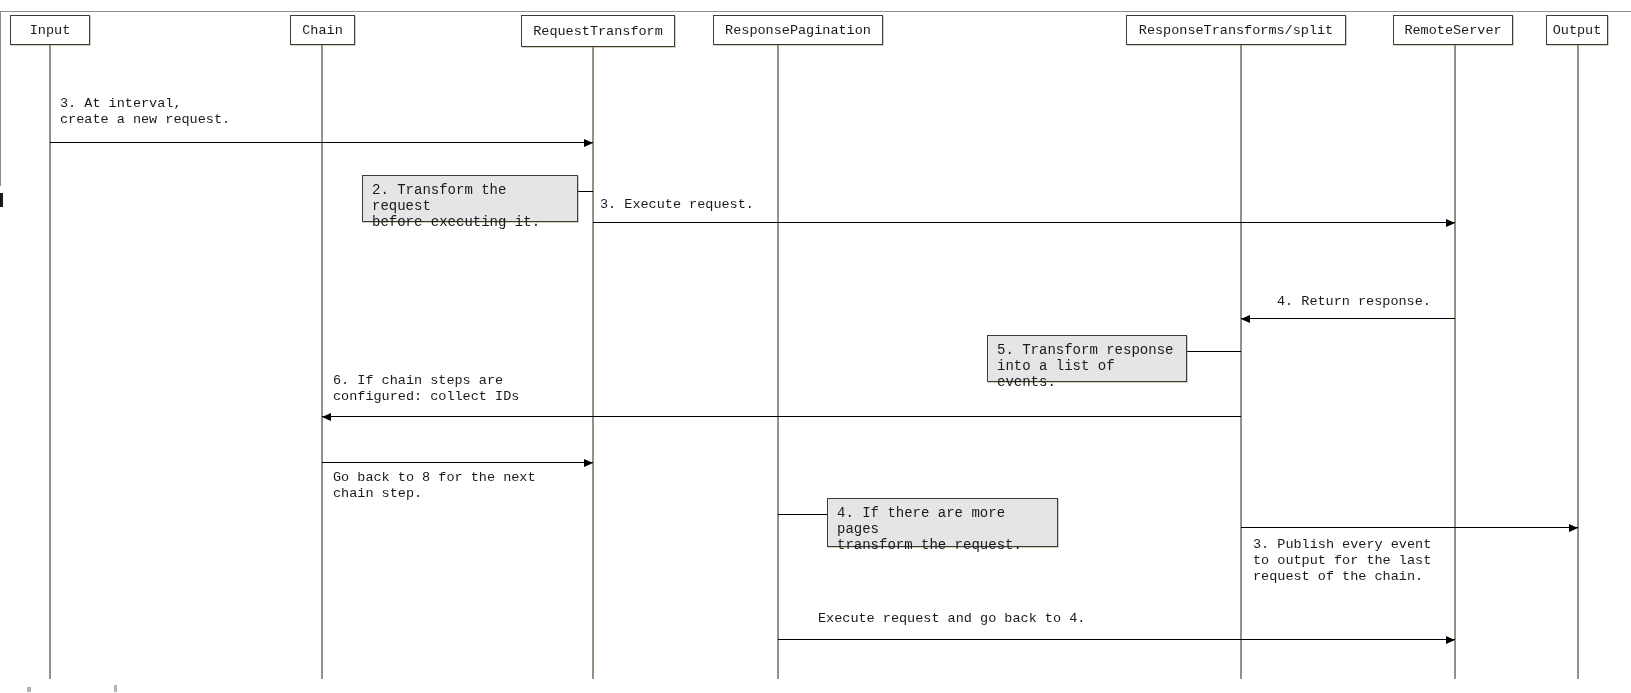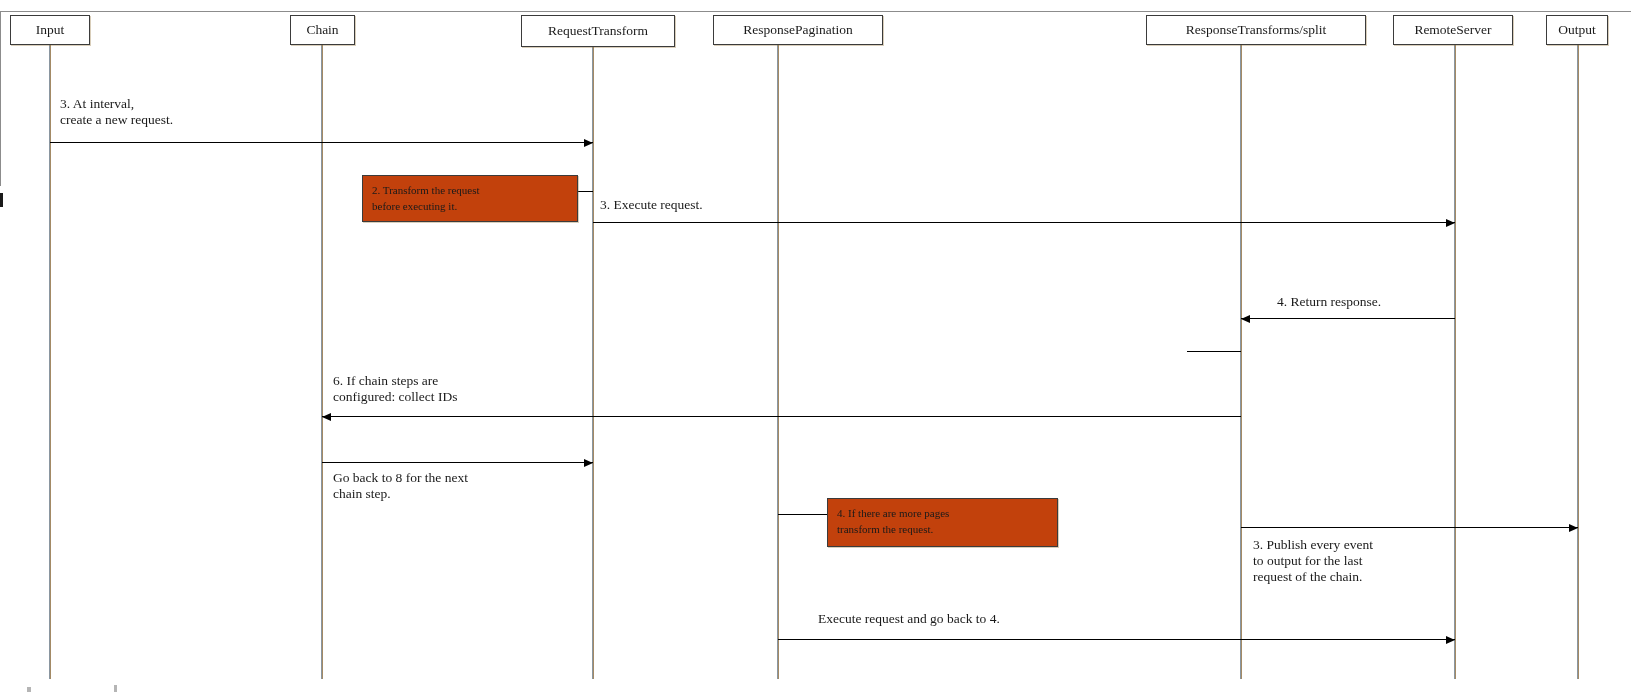--- a/index.html
+++ b/index.html
@@ -1,43 +1,43 @@
 <!DOCTYPE html>
 <html><head>
 <meta charset="utf-8">
 <style>
   html,body{margin:0;padding:0;background:#ffffff;}
   #stage{
     position:relative;
     width:1631px;height:693px;
     background:#ffffff;
     overflow:hidden;
-    font-family:Liberation Serif, serif;
+    font-family:Liberation Mono, monospace;
     color:#1a1a1a;
   }
   .actor-box{
     position:absolute;
     box-sizing:border-box;
     background:#ffffff;
     border:1.5px solid #3b3b3b;
     box-shadow:1px 1px 0 rgba(146,116,58,.35);
     display:flex;align-items:center;justify-content:center;
     font-size:13.5px;
     white-space:nowrap;
     z-index:3;
   }
   .lifeline{position:absolute;width:2px;z-index:1;}
   .note-box{
     position:absolute;
     box-sizing:border-box;
-    background:#c2410c;
+    background:#e5e5e5;
     border:1.5px solid #3b3b3b;
     box-shadow:1px 1px 0 rgba(146,116,58,.35);
     padding:6px 9px;
-    font-size:11px;line-height:16px;
+    font-size:14px;line-height:16px;
     white-space:pre-line;
     z-index:4;
   }
   .note-connector{position:absolute;height:1.2px;background:#000;z-index:2;}
   .msg-line{position:absolute;height:1.2px;background:#000;z-index:2;}
   .arrow{position:absolute;width:0;height:0;z-index:2;}
   .arrow.right{border-top:4px solid transparent;border-bottom:4px solid transparent;border-left:9px solid #000;}
   .arrow.left{border-top:4px solid transparent;border-bottom:4px solid transparent;border-right:9px solid #000;}
   .msg-label{
     position:absolute;
@@ -65,36 +65,38 @@
     </div>
     <div class="lifeline" style="left: 321px; top: 45px; height: 634px; background: linear-gradient(to right, rgb(125, 156, 190), rgb(176, 132, 72));"></div>
     <div class="actor-box" style="left: 521px; top: 15px; width: 154px; height: 32px; border-color: rgb(59, 59, 59); background: rgb(255, 255, 255);">
       <span>RequestTransform</span>
     </div>
     <div class="lifeline" style="left: 592px; top: 45px; height: 634px; background: linear-gradient(to right, rgb(125, 156, 190), rgb(176, 132, 72));"></div>
     <div class="actor-box" style="left: 713px; top: 15px; width: 170px; height: 30px; border-color: rgb(59, 59, 59); background: rgb(255, 255, 255);">
       <span>ResponsePagination</span>
     </div>
     <div class="lifeline" style="left: 777px; top: 45px; height: 634px; background: linear-gradient(to right, rgb(125, 156, 190), rgb(176, 132, 72));"></div>
-    <div class="actor-box" style="left: 1126px; top: 15px; width: 220px; height: 30px; border-color: rgb(59, 59, 59); background: rgb(255, 255, 255); margin-left: 20px;">
+    <div class="actor-box" style="left: 1126px; top: 15px; width: 220px; height: 30px; border-color: rgb(59, 59, 59); background: rgb(255, 255, 255);">
       <span>ResponseTransforms/split</span>
     </div>
     <div class="lifeline" style="left: 1240px; top: 45px; height: 634px; background: linear-gradient(to right, rgb(125, 156, 190), rgb(176, 132, 72));"></div>
     <div class="actor-box" style="left: 1393px; top: 15px; width: 120px; height: 30px; border-color: rgb(59, 59, 59); background: rgb(255, 255, 255);">
       <span>RemoteServer</span>
     </div>
     <div class="lifeline" style="left: 1454px; top: 45px; height: 634px; background: linear-gradient(to right, rgb(125, 156, 190), rgb(176, 132, 72));"></div>
     <div class="actor-box" style="left: 1546px; top: 15px; width: 62px; height: 30px; border-color: rgb(59, 59, 59); background: rgb(255, 255, 255);">
       <span>Output</span>
     </div>
     <div class="lifeline" style="left: 1577px; top: 45px; height: 634px; background: linear-gradient(to right, rgb(125, 156, 190), rgb(176, 132, 72));"></div>
     <div class="note-connector" style="left: 578px; top: 191px; width: 15px; background: rgb(0, 0, 0);"></div>
     <div class="note-box" style="left: 362px; top: 175px; width: 216px; height: 47px; border-color: rgb(59, 59, 59);">2. Transform the request
 before executing it.</div>
     <div class="note-connector" style="left: 1187px; top: 351px; width: 54px; background: rgb(0, 0, 0);"></div>
+    <div class="note-box" style="left: 987px; top: 335px; width: 200px; height: 47px; border-color: rgb(59, 59, 59);">5. Transform response
+into a list of events.</div>
     <div class="note-connector" style="left: 778px; top: 514px; width: 49px; background: rgb(0, 0, 0);"></div>
     <div class="note-box" style="left: 827px; top: 498px; width: 231px; height: 49px; border-color: rgb(59, 59, 59);">4. If there are more pages
 transform the request.</div>
     <div class="msg-line" style="left: 50px; top: 142px; width: 543px; background: rgb(0, 0, 0);"></div>
     <div class="arrow right" style="left: 584px; top: 138.5px;"></div>
     <div class="msg-label" style="left: 60px; top: 96px; color: rgb(26, 26, 26);">3. At interval,
 create a new request.</div>
     <div class="msg-line" style="left: 593px; top: 222px; width: 862px; background: rgb(0, 0, 0);"></div>
     <div class="arrow right" style="left: 1446px; top: 218.5px;"></div>
     <div class="msg-label" style="left: 600px; top: 197px; color: rgb(26, 26, 26);">3. Execute request.</div>

